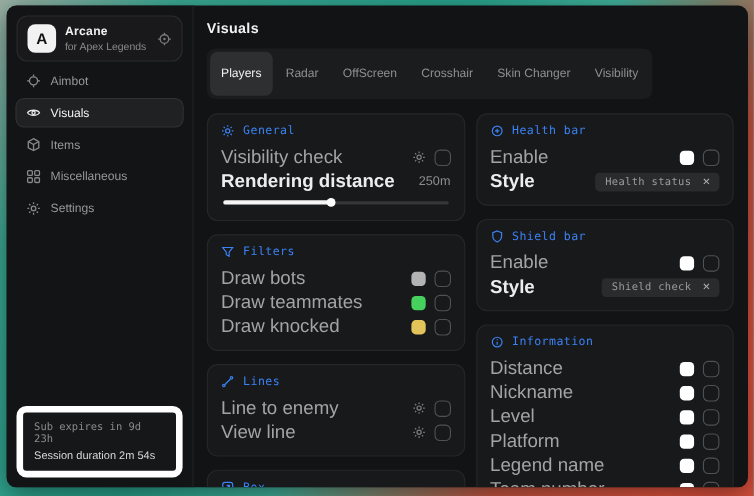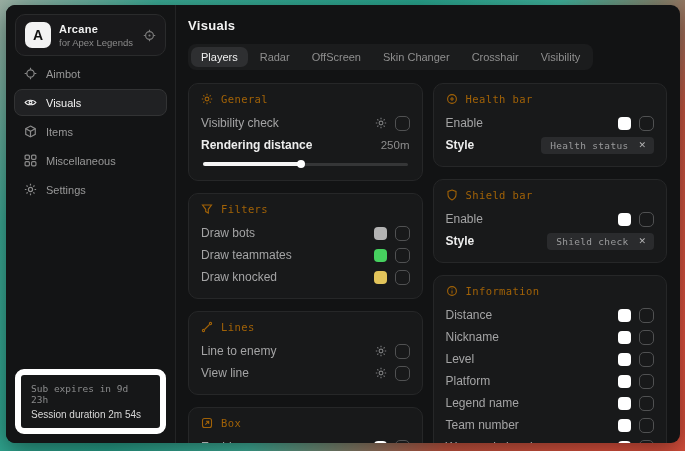--- a/index.html
+++ b/index.html
@@ -33,30 +33,30 @@
   .nav-item.active .ni-ico { color:#e8e8e8; }
   .side-footer {
     margin:auto 9px 9px 9px; background:#161718; border:6px solid #ffffff; border-radius:9px; padding:8px 10px;
   }
   .sf-line1 { font-family:"DejaVu Sans Mono","Liberation Mono",monospace; font-size:9.5px; color:#8a8b8c; }
   .sf-line2 { font-size:10px; color:#d8d8d8; margin-top:4px; }
   
   .main { flex:1; padding:13px 13px 0 12px; display:flex; flex-direction:column; overflow:hidden; }
   .page-title { color:#f2f2f2; font-size:13px; font-weight:bold; letter-spacing:.3px; margin-bottom:11px; }
   .tabbar { display:inline-flex; align-self:flex-start; background:#1b1c1d; border-radius:8px; padding:3px; gap:2px; margin-bottom:13px; }
-  .tab { font-size:11px; color:#8f8f8f; padding:4px 10px; border-radius:7px; white-space:nowrap; cursor:pointer; }
+  .tab { font-size:11px; color:#8f8f8f; padding:14px 10px; border-radius:7px; white-space:nowrap; cursor:pointer; }
   .tab.active { background:#2e2f31; color:#f0f0f0; }
   .cols { display:flex; gap:10px; align-items:flex-start; }
   .col { flex:1; display:flex; flex-direction:column; gap:12px; min-width:0; }
   .card { background:#18191a; border:1px solid #262728; border-radius:10px; padding:9px 12px 10px 12px; }
-  .card-head { display:flex; align-items:center; gap:8px; color:#a16207; margin-bottom:7px; }
+  .card-head { display:flex; align-items:center; gap:8px; color:#3b82f6; margin-bottom:7px; }
   .card-head .ch-ico { display:flex; }
   .card-title { font-family:"DejaVu Sans Mono","Liberation Mono",monospace; font-size:10.5px; letter-spacing:.4px; }
   .row { display:flex; align-items:center; height:22px; }
-  .row-label { flex:1; color:#a4a4a5; font-size:12px; }
+  .row-label { flex:1; color:#a4a4a5; font-size:17px; }
   .row-label.strong { color:#ededed; font-weight:bold; }
   .right { display:flex; align-items:center; gap:8px; }
   .gear-mini { color:#7e7f80; display:flex; cursor:pointer; }
   .checkbox { width:15px; height:15px; border:1.4px solid #505152; border-radius:5px; background:transparent; cursor:pointer; }
   .swatch { width:13px; height:13px; border-radius:4px; cursor:pointer; }
   .val { color:#8d8d8d; font-size:11.5px; }
   .slider { position:relative; height:8px; margin:4px 2px 2px 2px; cursor:pointer; }
   .slider-track { position:absolute; top:3px; left:0; right:0; height:3px; background:#353637; border-radius:2px; }
   .slider-fill { position:absolute; top:2px; left:0; height:4px; background:#f5f5f5; border-radius:2px; }
   .slider-thumb { position:absolute; top:0; width:8px; height:8px; background:#ffffff; border-radius:50%; transform:translateX(-4px); }
@@ -143,22 +143,22 @@
     </div>
   </div>
 
   <div class="main">
     <div class="page-title">Visuals</div>
 
     <div class="tabbar">
       <div class="tab active">Players</div>
       <div class="tab">Radar</div>
       <div class="tab">OffScreen</div>
+      <div class="tab">Crosshair</div>
       <div class="tab">Skin Changer</div>
-      <div class="tab">Crosshair</div>
       <div class="tab">Visibility</div>
     </div>
 
     <div class="cols">
 
       <div class="col">
 
         <div class="card">
           <div class="card-head">
             <span class="ch-ico">

